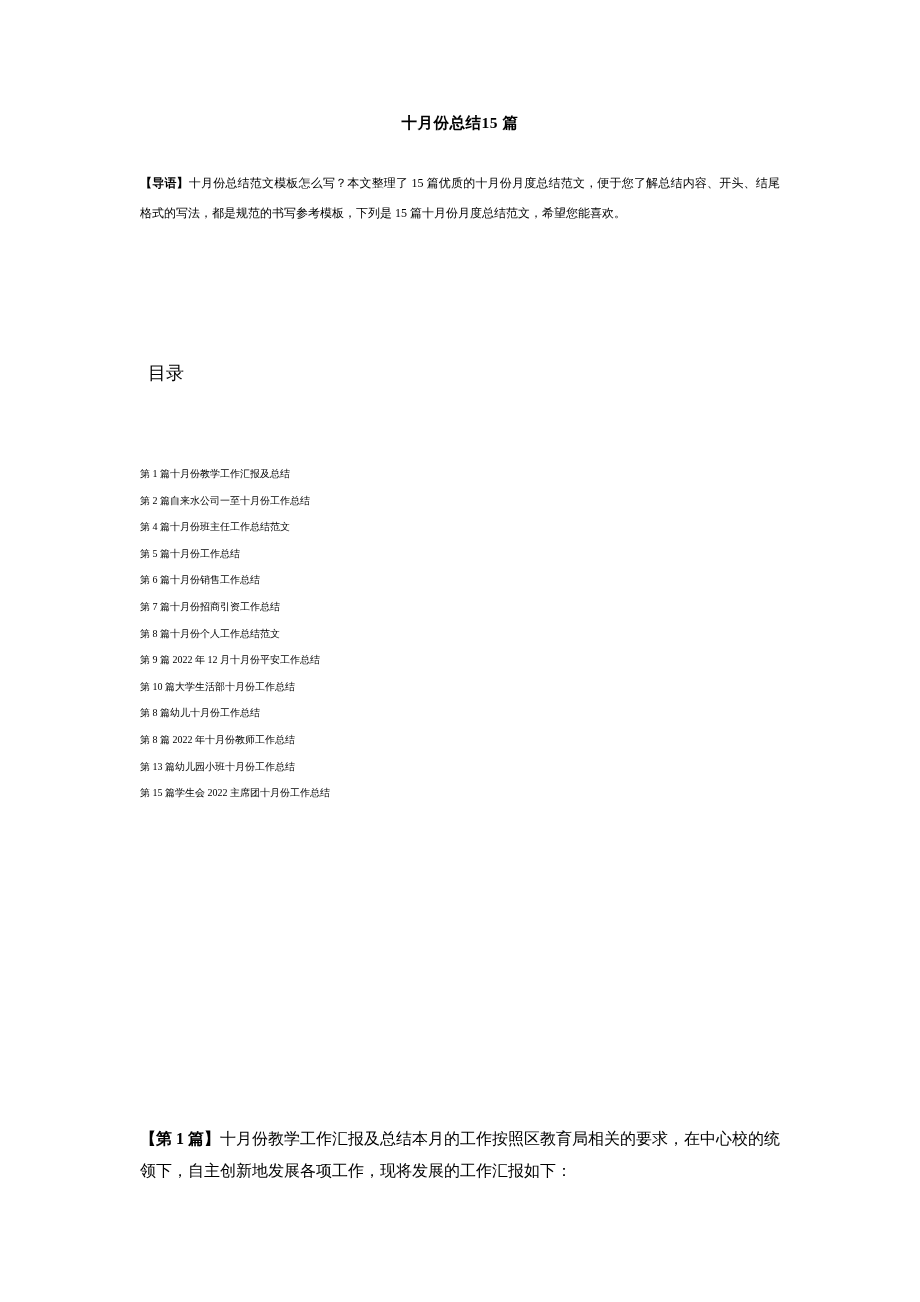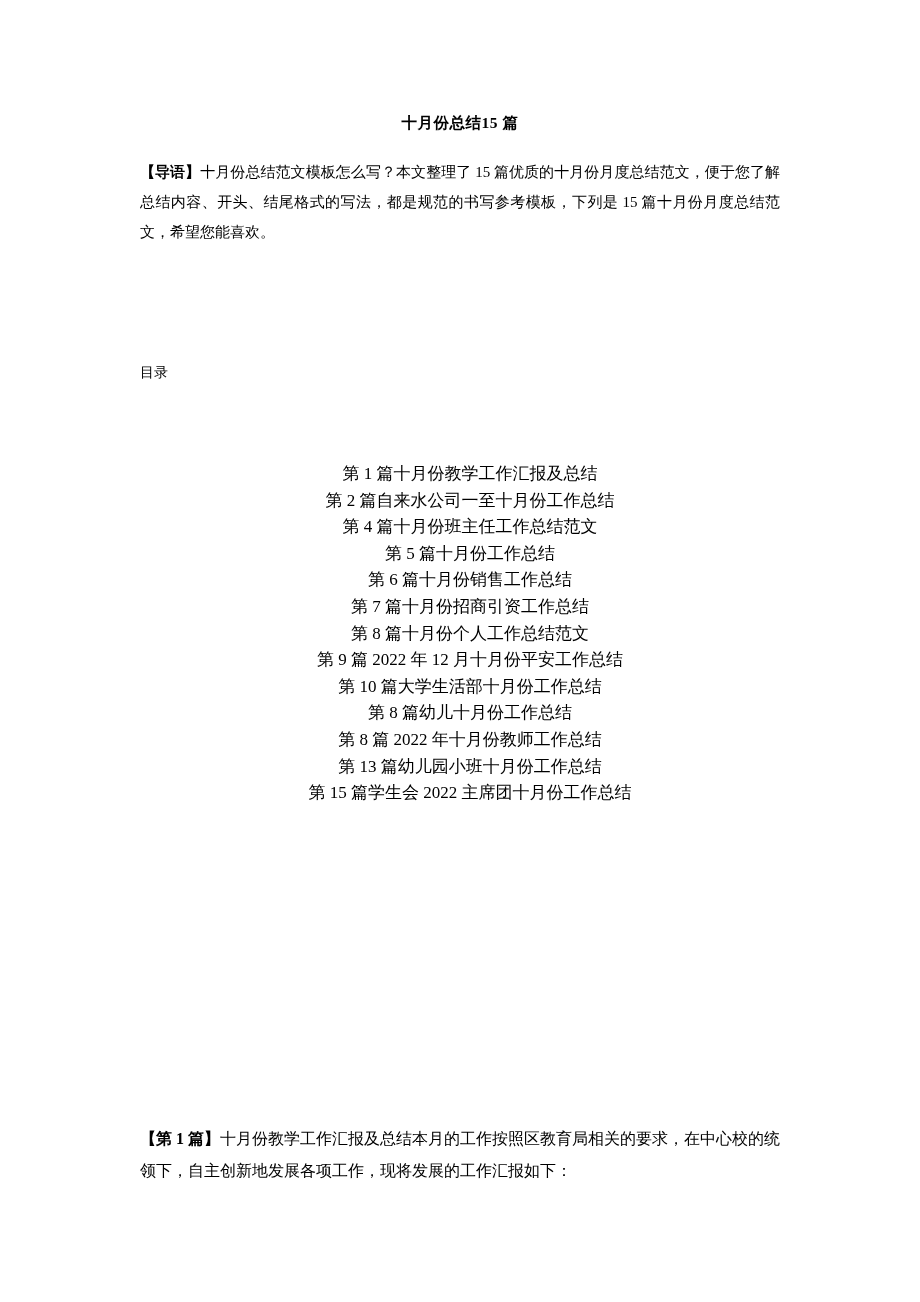--- a/index.html
+++ b/index.html
@@ -31,48 +31,47 @@
     top: 113px;
     width: 920px;
     text-align: center;
     font-size: 15.5px;
     font-weight: bold;
     letter-spacing: 0.5px;
   }
   .intro {
     position: absolute;
     left: 140px;
-    top: 142px;
+    top: 156px;
     width: 640px;
-    font-size: 15px;
+    font-size: 12px;
     line-height: 30px;
     text-align: justify;
     text-justify: inter-ideograph;
   }
   .intro b {
     font-weight: bold;
   }
   .toc-heading {
     position: absolute;
-    left: 140px;
+    left: 148px;
     top: 358px;
-    font-size: 14px;
+    font-size: 18px;
     line-height: 30px;
   }
   .toc-list {
     position: absolute;
     left: 140px;
     top: 461px;
     width: 660px;
-    font-size: 17px;
+    font-size: 10px;
     line-height: 26.6px;
     list-style: none;
     margin: 0;
     padding: 0;
-    text-align: center;
   }
   .toc-list li {
     white-space: nowrap;
   }
   .body-section {
     position: absolute;
     left: 140px;
     top: 1107px;
     width: 640px;
     font-size: 16px;

